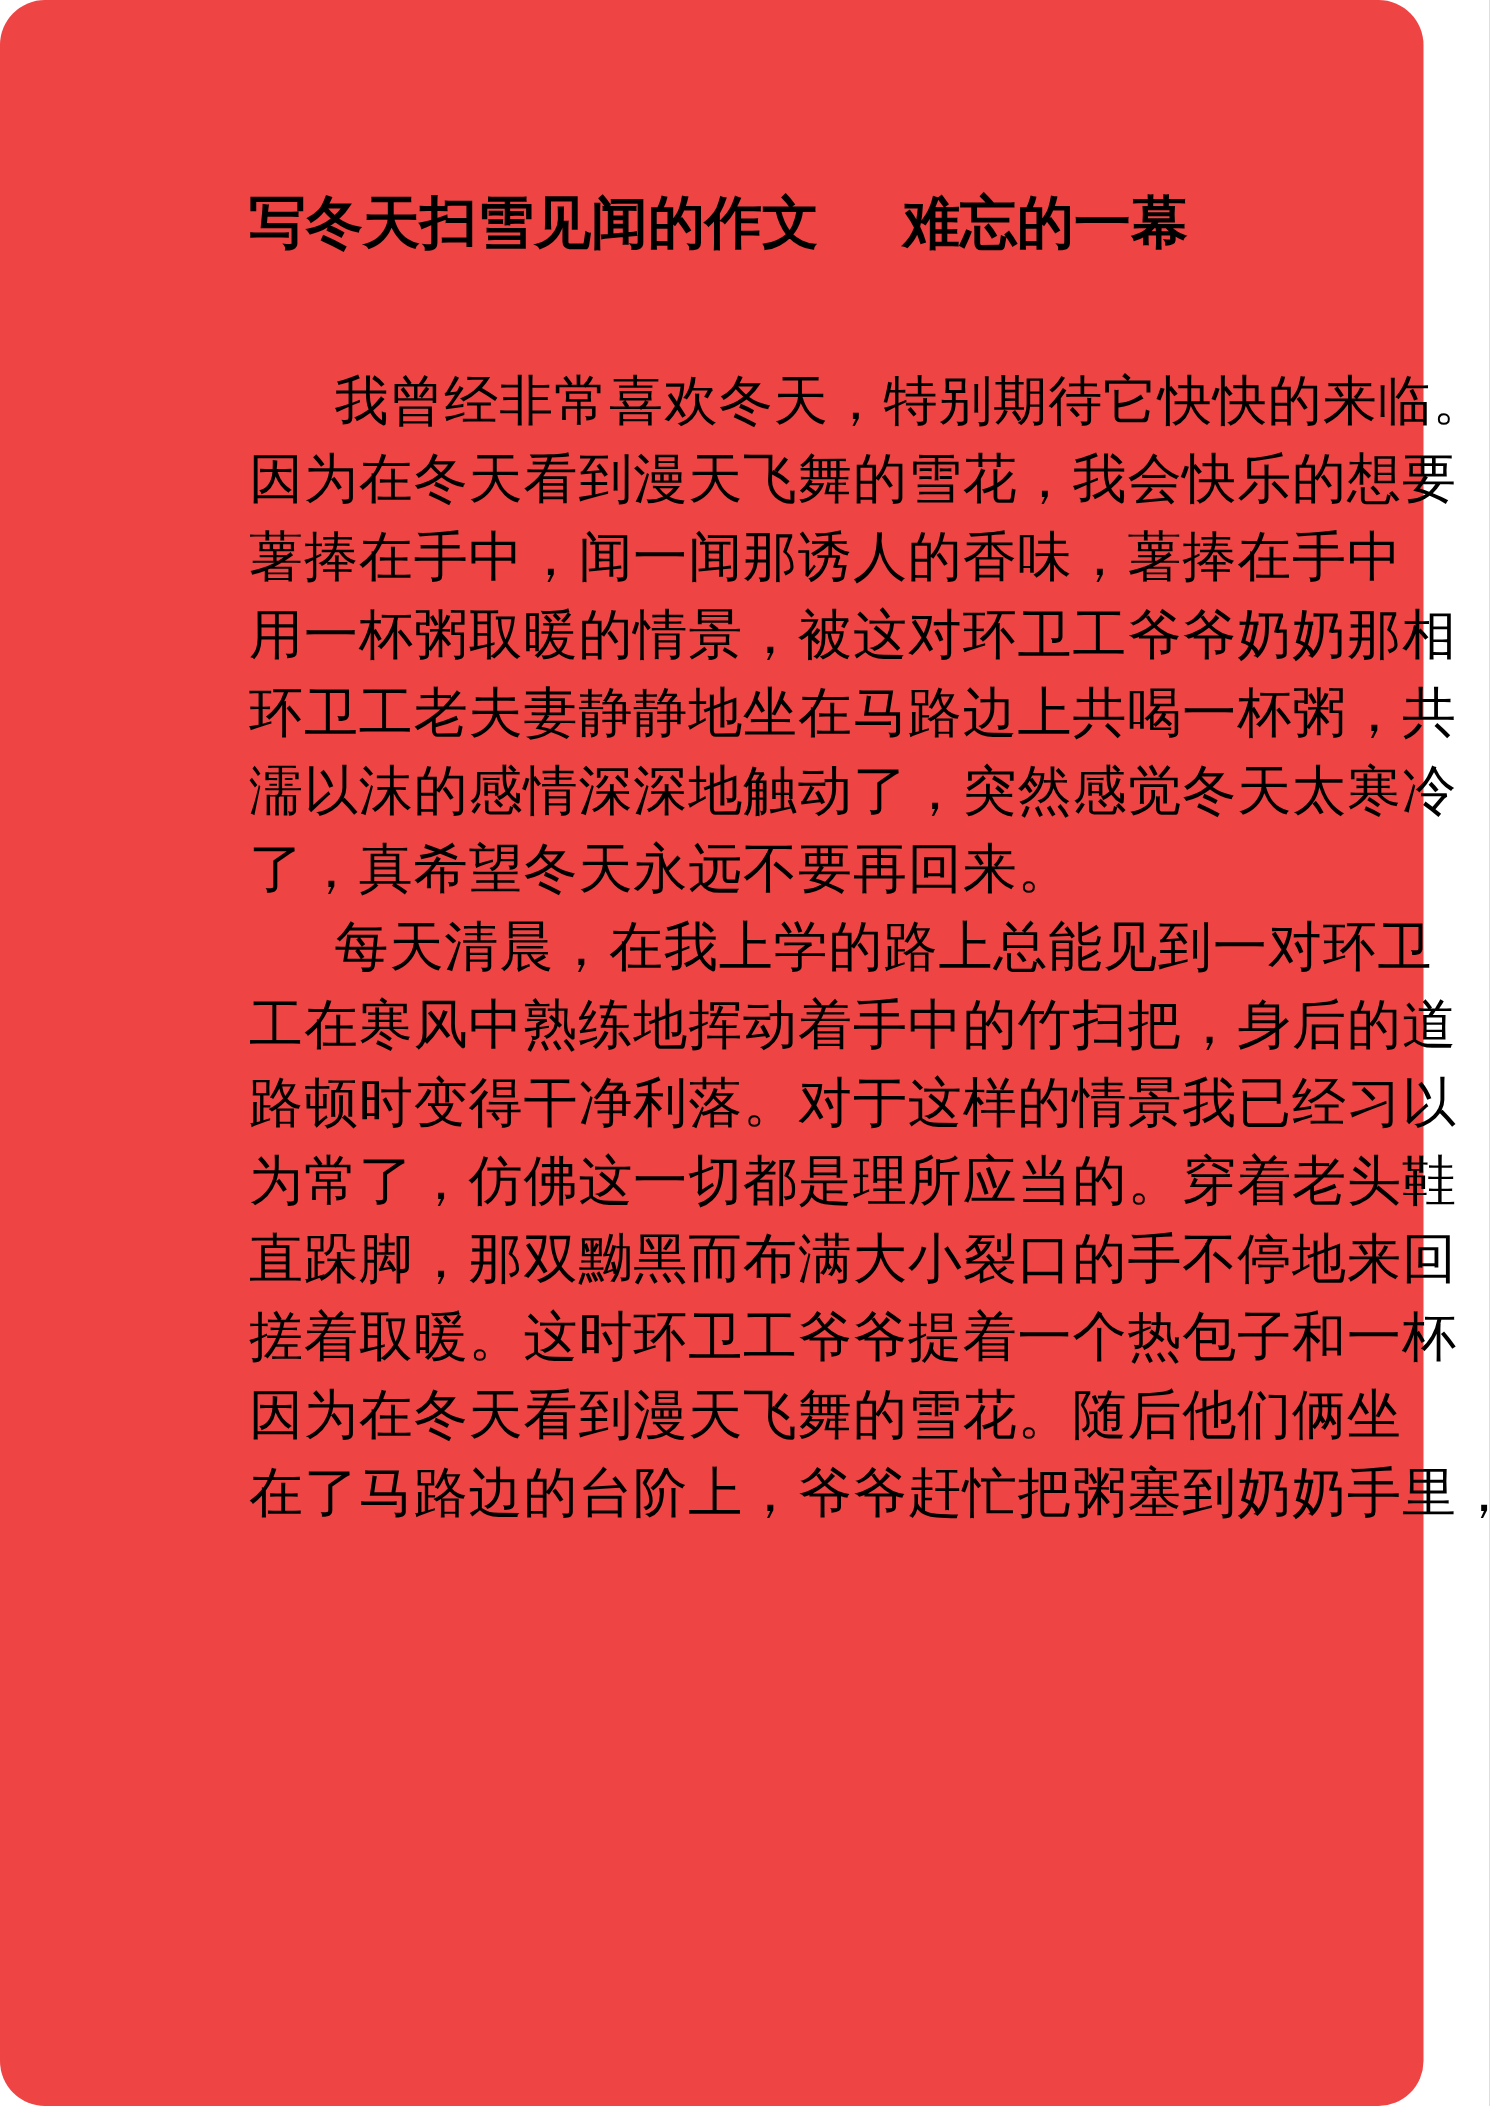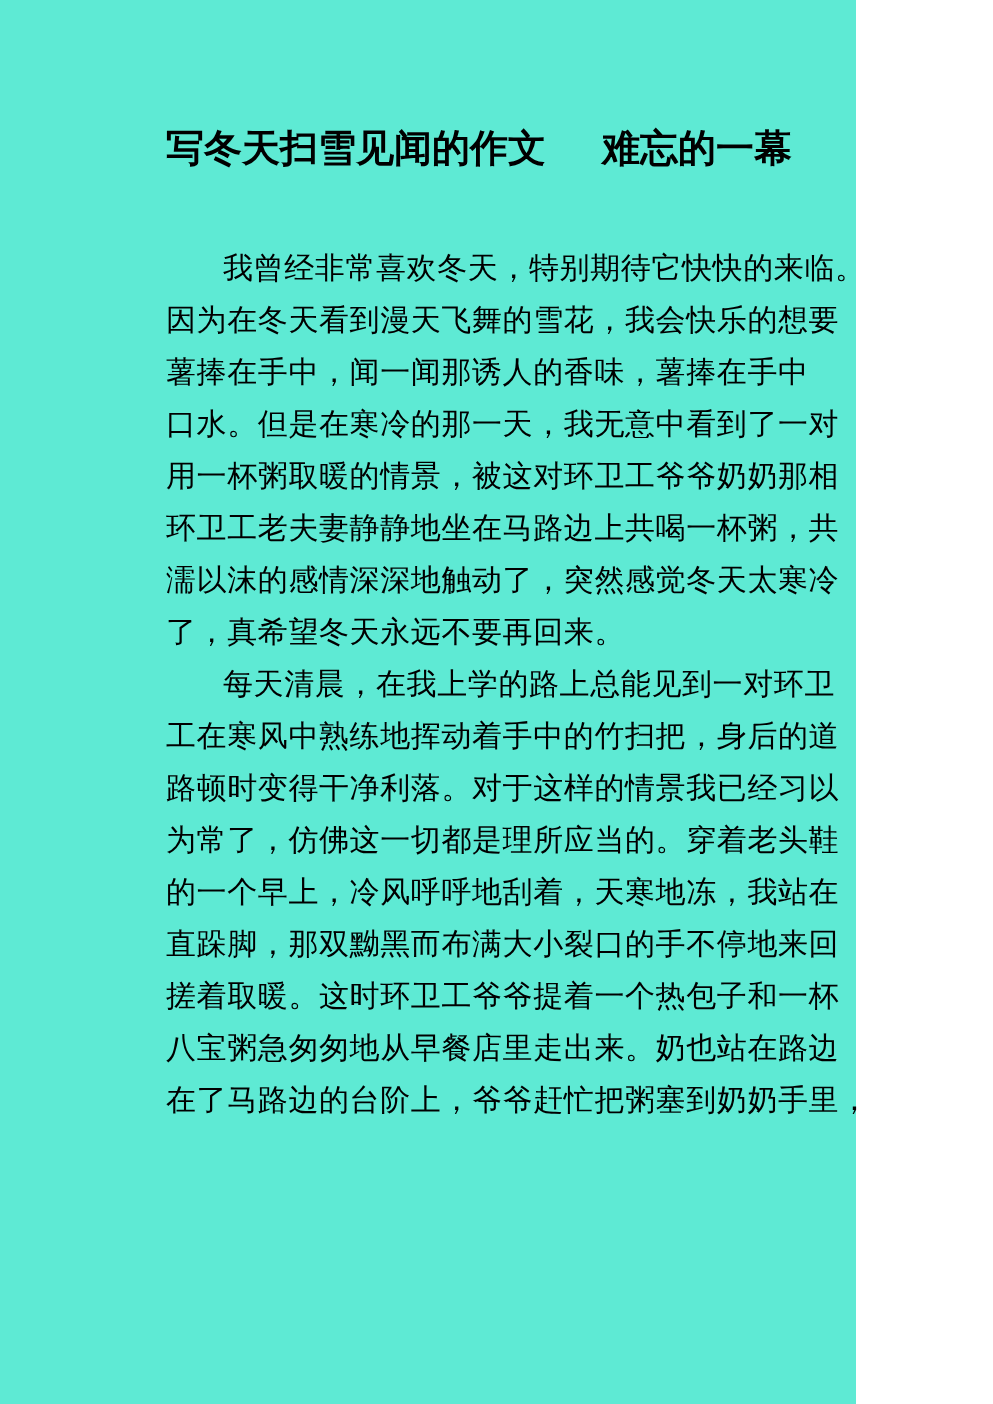--- a/index.html
+++ b/index.html
@@ -12,23 +12,24 @@
       height: 1404px;
       position: relative;
       overflow: hidden;
       font-family: "DejaVu Serif", "Liberation Serif", serif;
       color: #000000;
     }
     .page {
       position: absolute;
       left: 0;
       top: 0;
-      width: 856px;
+      width: 949px;
       height: 1404px;
-      background: #5eead4;
+      background: #ef4444;
+      border-radius: 30px;
     }
     .title {
       position: absolute;
       left: 166px;
       top: 123px;
       width: 700px;
       height: 50px;
       font-family: "DejaVu Sans", "Liberation Sans", sans-serif;
       font-weight: bold;
       font-size: 38px;
@@ -43,52 +44,50 @@
     .body-text {
       position: absolute;
       left: 166px;
       top: 242px;
       width: 680px;
     }
     .line {
       display: block;
       height: 52px;
       line-height: 52px;
-      font-size: 30px;
+      font-size: 36px;
       white-space: nowrap;
       letter-spacing: 0.6px;
     }
     .line.indent {
       padding-left: 57px;
     }
   </style>
 </head>
 <body>
 
 <div class="page">
   <div class="title">
     <span>写冬天扫雪见闻的作文</span><span class="gap"></span><span>难忘的一幕</span>
   </div>
 
   <div class="body-text">
     <div>
       <span class="line indent">我曾经非常喜欢冬天，特别期待它快快的来临。</span>
       <span class="line">因为在冬天看到漫天飞舞的雪花，我会快乐的想要</span>
       <span class="line">薯捧在手中，闻一闻那诱人的香味，薯捧在手中</span>
-      <span class="line">口水。但是在寒冷的那一天，我无意中看到了一对</span>
       <span class="line">用一杯粥取暖的情景，被这对环卫工爷爷奶奶那相</span>
       <span class="line">环卫工老夫妻静静地坐在马路边上共喝一杯粥，共</span>
       <span class="line">濡以沫的感情深深地触动了，突然感觉冬天太寒冷</span>
       <span class="line">了，真希望冬天永远不要再回来。</span>
     </div>
     <div>
       <span class="line indent">每天清晨，在我上学的路上总能见到一对环卫</span>
       <span class="line">工在寒风中熟练地挥动着手中的竹扫把，身后的道</span>
       <span class="line">路顿时变得干净利落。对于这样的情景我已经习以</span>
       <span class="line">为常了，仿佛这一切都是理所应当的。穿着老头鞋</span>
-      <span class="line">的一个早上，冷风呼呼地刮着，天寒地冻，我站在</span>
       <span class="line">直跺脚，那双黝黑而布满大小裂口的手不停地来回</span>
       <span class="line">搓着取暖。这时环卫工爷爷提着一个热包子和一杯</span>
-      <span class="line">八宝粥急匆匆地从早餐店里走出来。奶也站在路边</span>
+      <span class="line">因为在冬天看到漫天飞舞的雪花。随后他们俩坐</span>
       <span class="line">在了马路边的台阶上，爷爷赶忙把粥塞到奶奶手里，</span>
     </div>
   </div>
 </div>
 
 </body></html>

